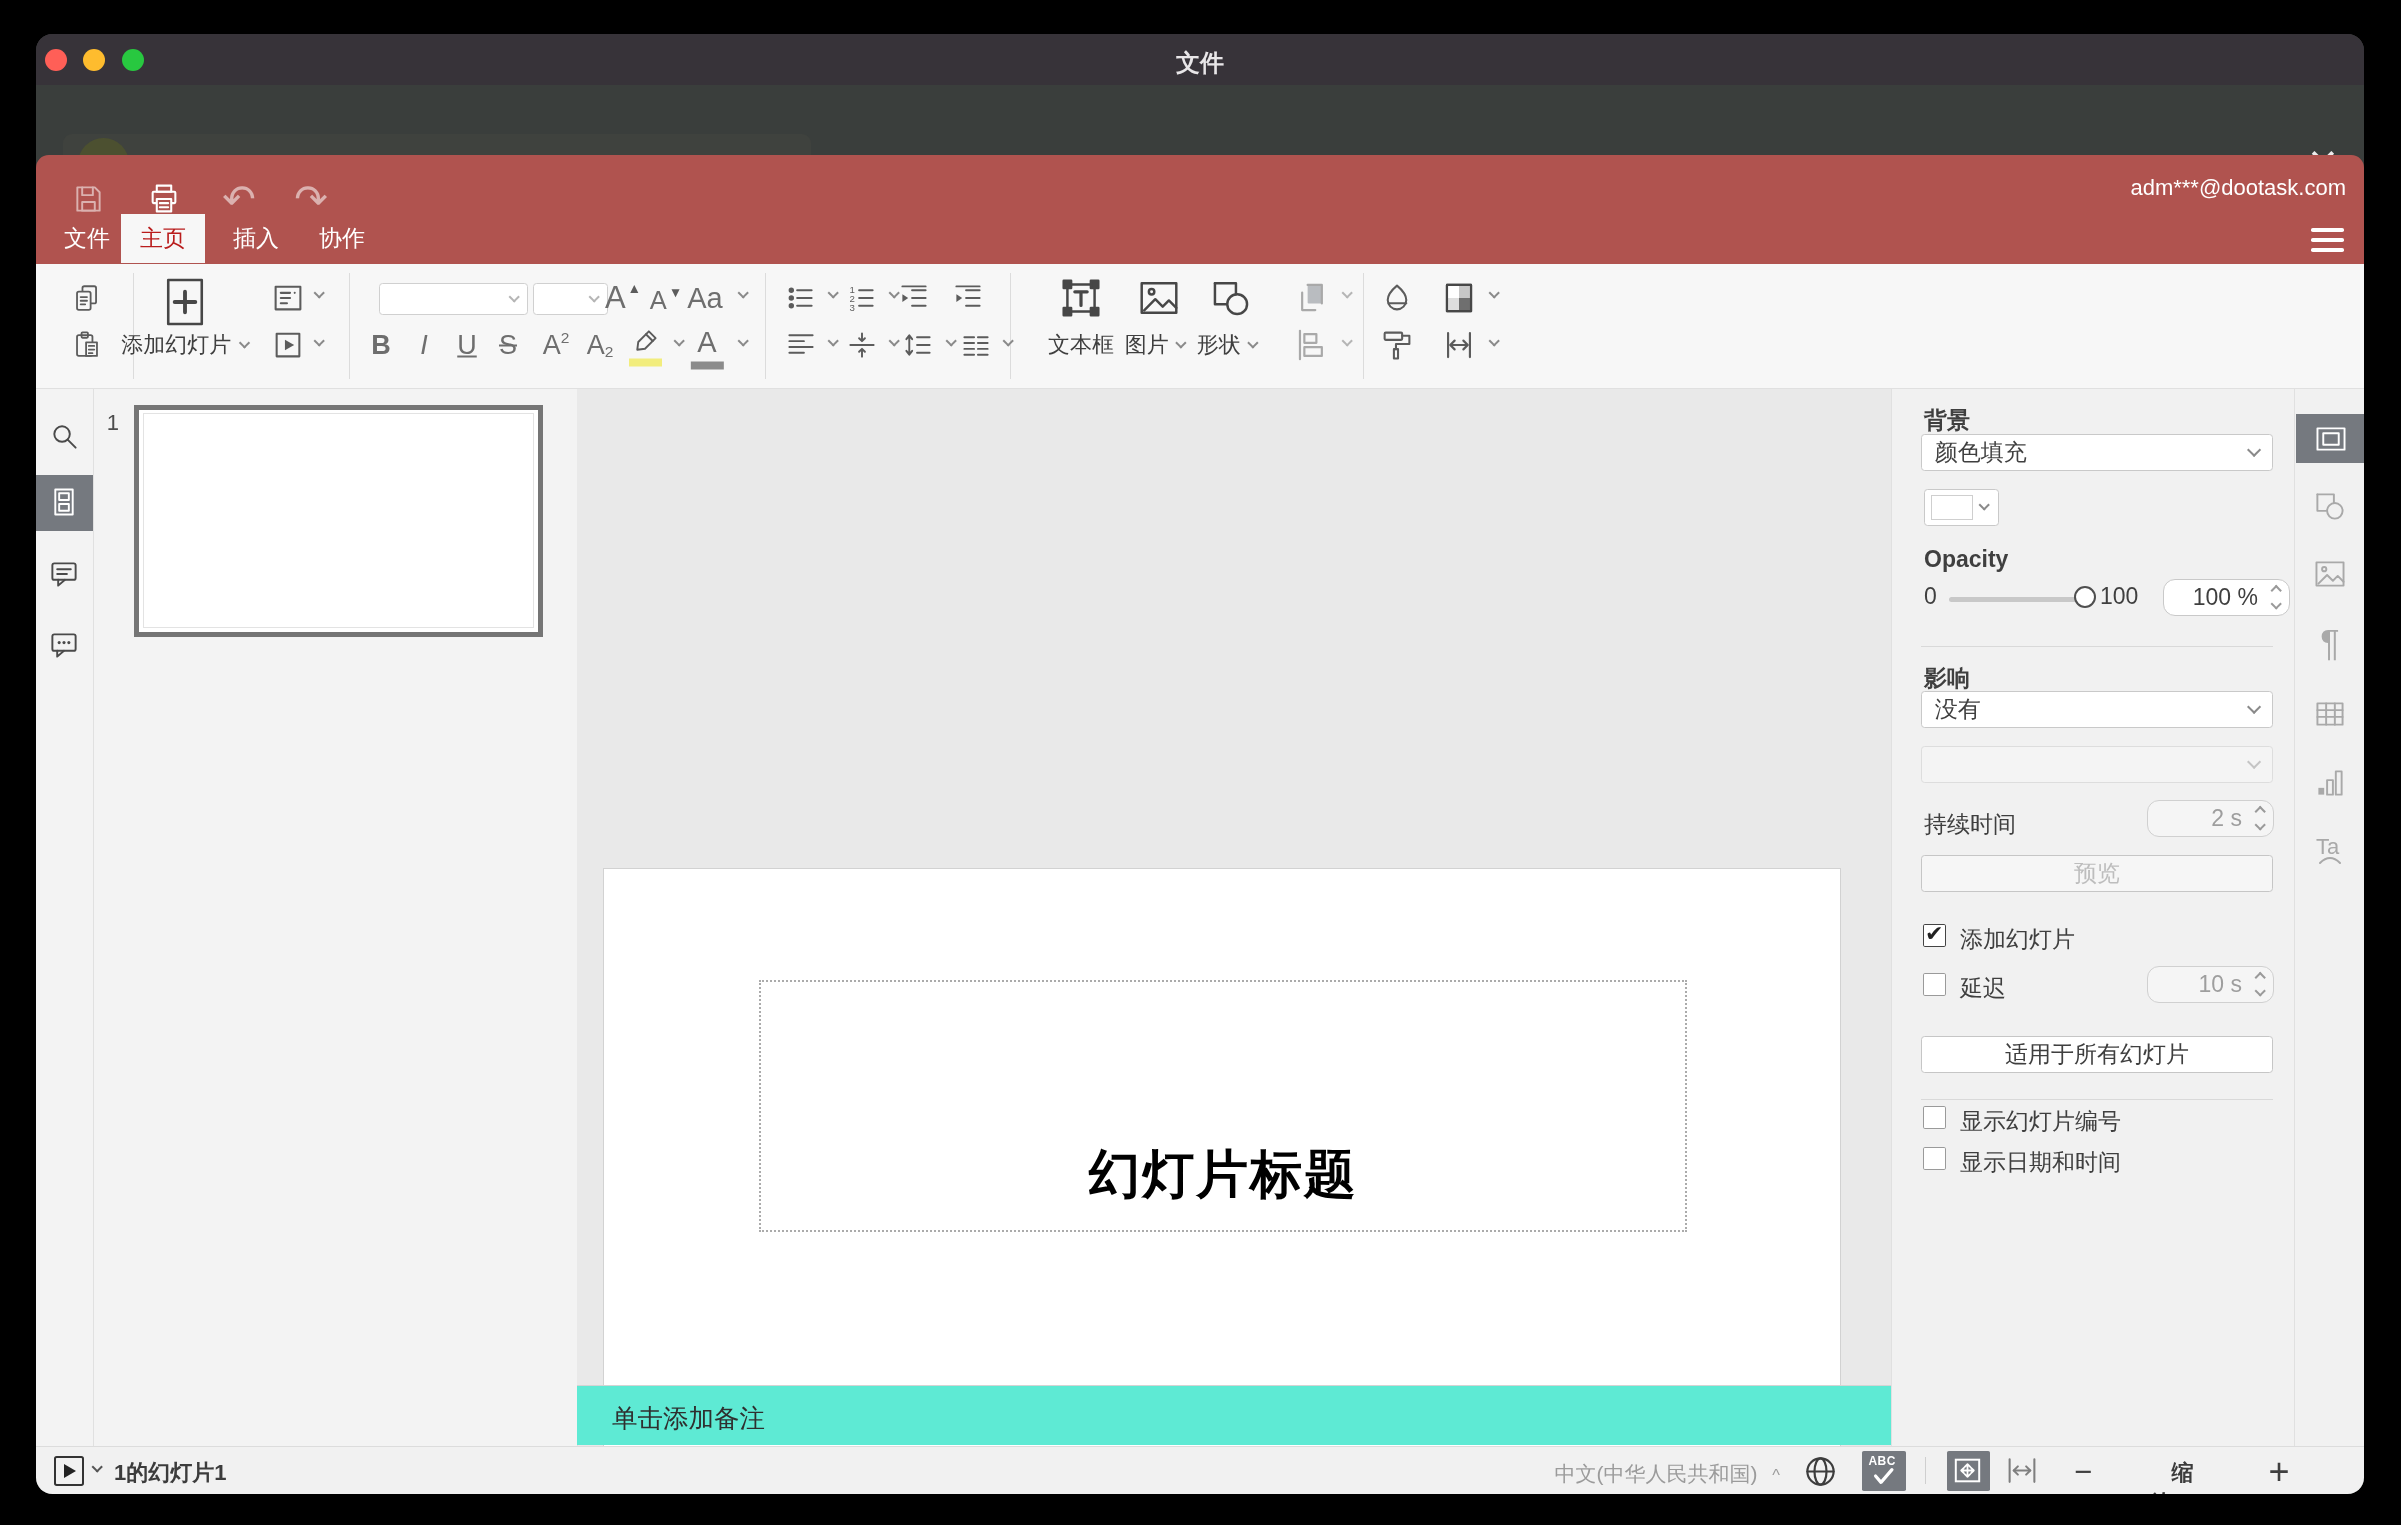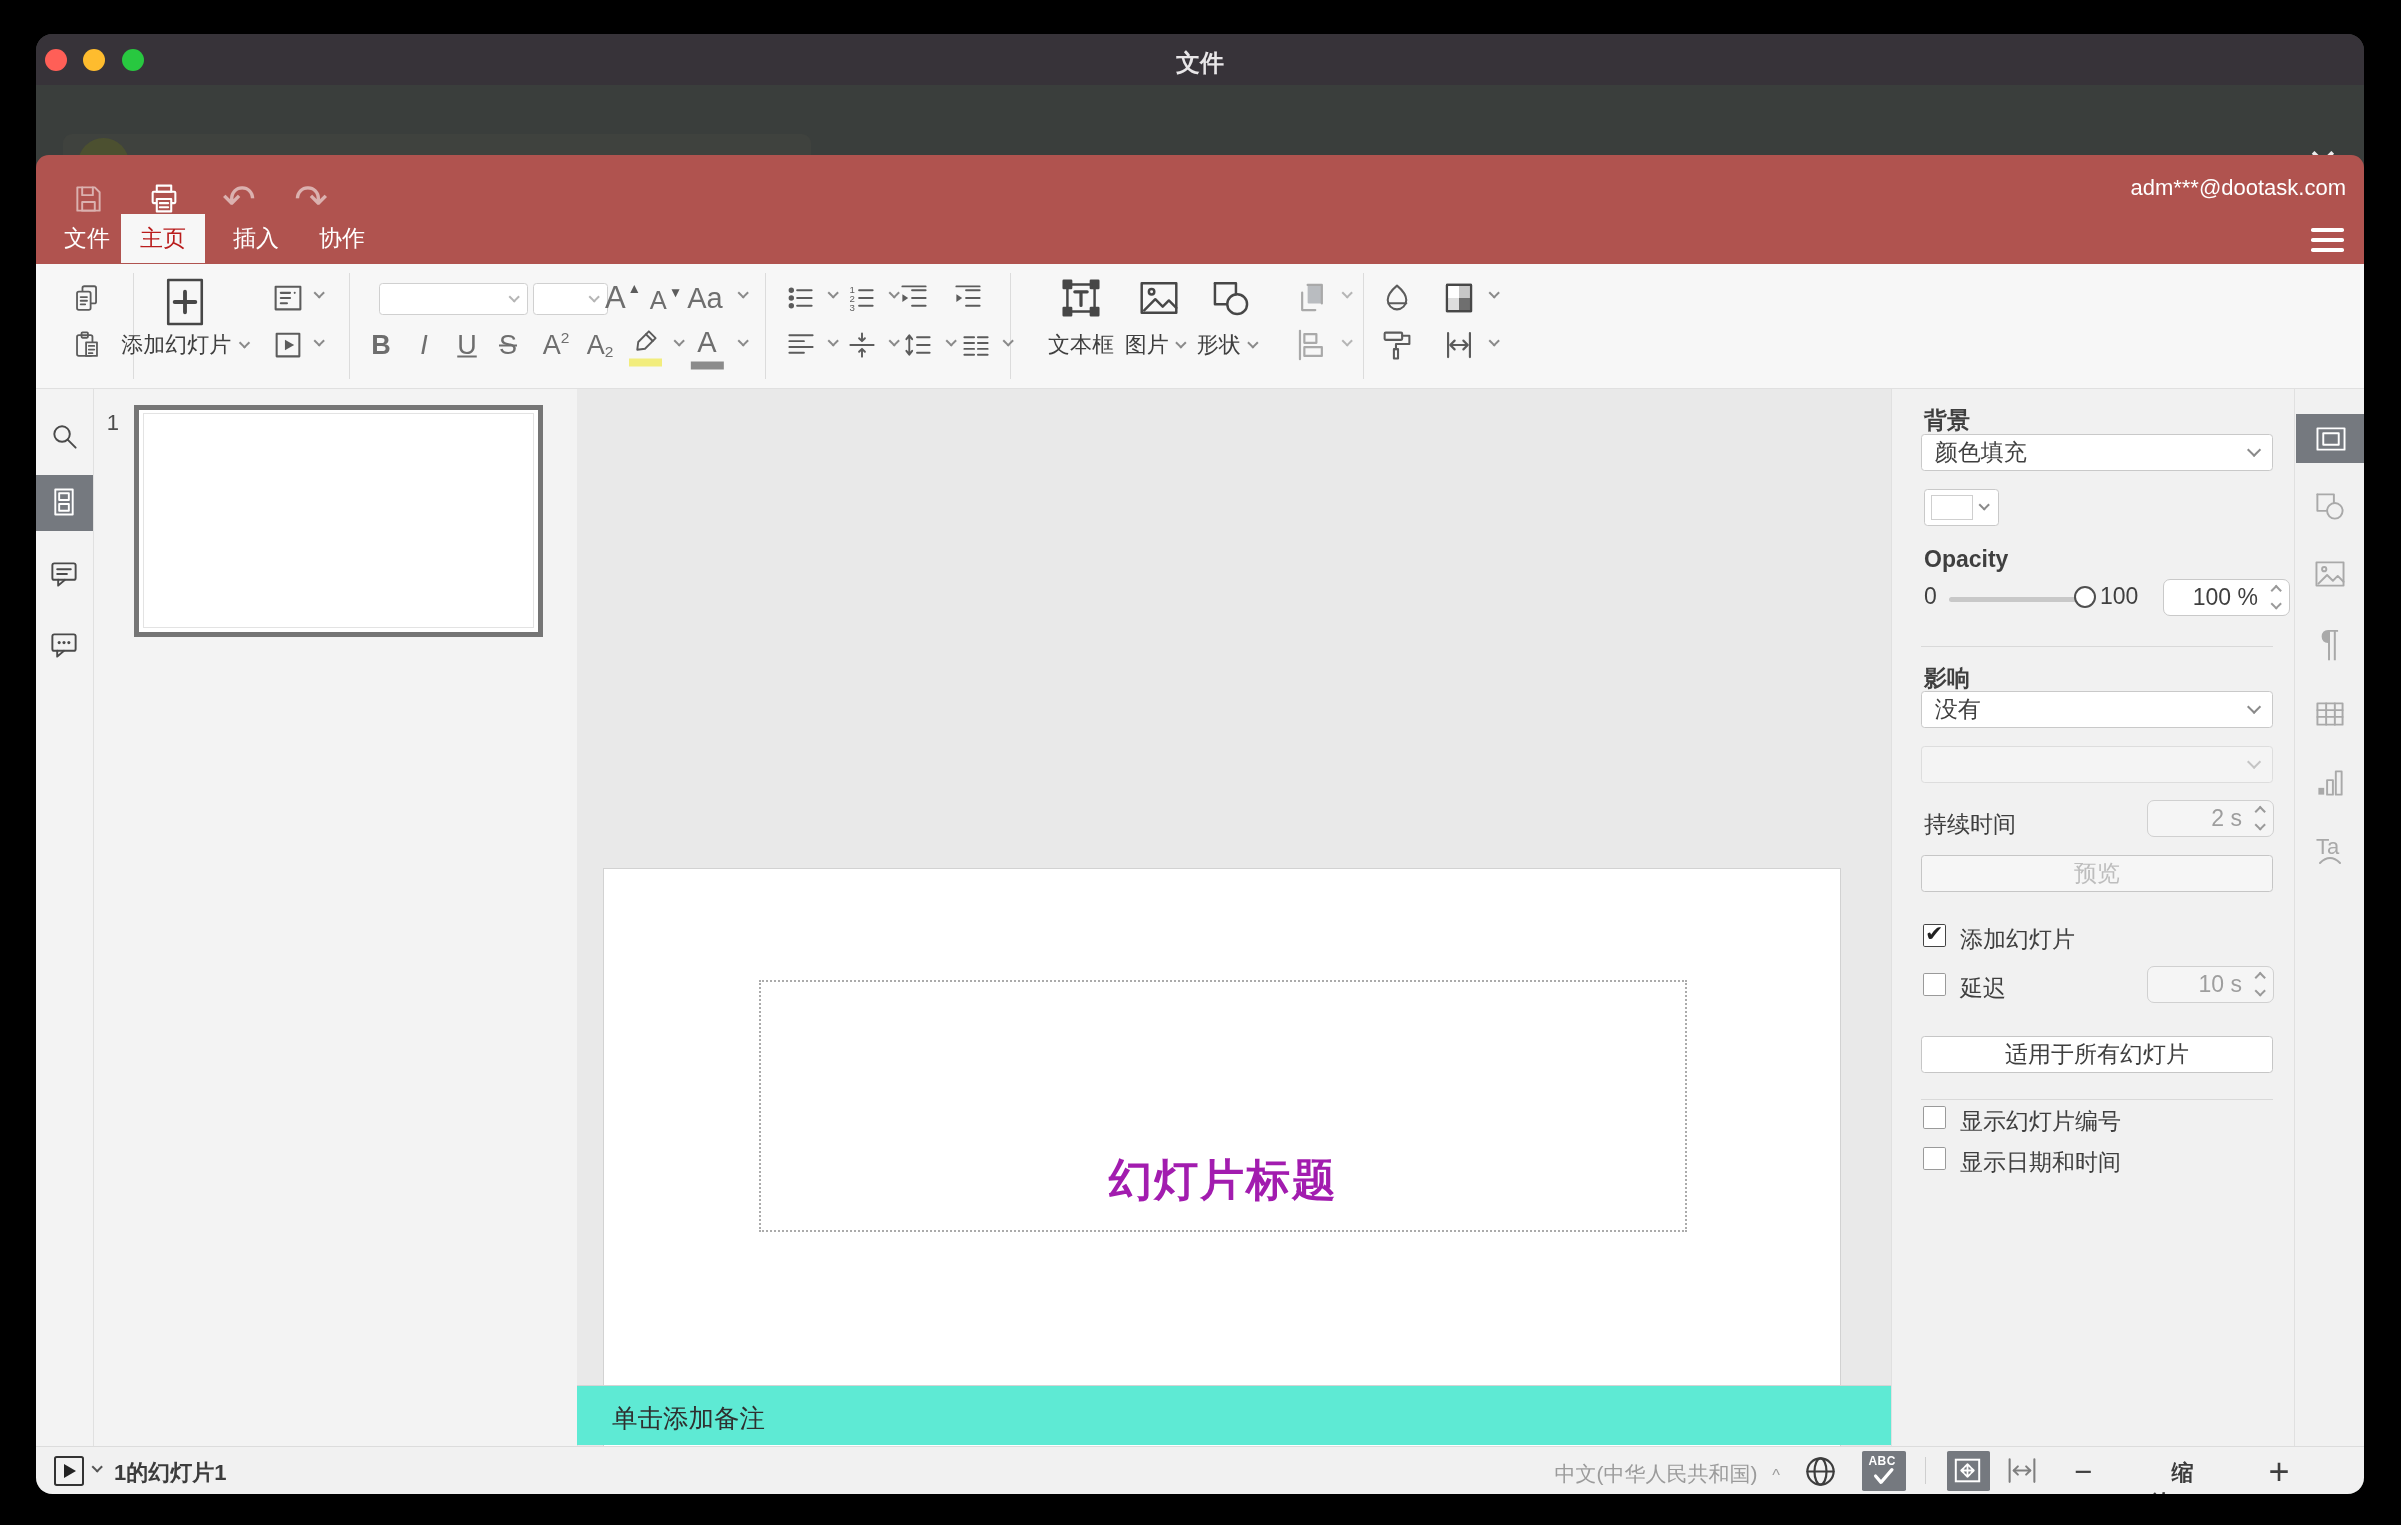--- a/index.html
+++ b/index.html
@@ -56,34 +56,34 @@
   .sideic{left:28px;transform:translate(-50%,-50%);cursor:pointer;}
   .activeblock{background:#75797f;}
   #thumbs{left:58px;top:0;width:483px;height:100%;background:#f3f3f3;border-right:0.9px solid #e0e0e0;}
   #thumbnum{left:71px;top:376px;font-size:22px;color:#4d4d4d;}
   #thumb1{left:99px;top:370px;width:409px;height:232px;border:5.5px solid #757575;background:#fff;box-sizing:border-box;padding:3.6px;cursor:pointer;}
   #thumb1 .inner{width:100%;height:100%;border:0.9px solid #e3e3e3;box-sizing:border-box;background:#fff;}
   #canvas{left:541px;top:0;width:1317px;height:996px;background:#e9e9e9;}
   #slide{left:567px;top:479px;width:1238px;height:695px;background:#fff;border:0.9px solid #d2d2d2;box-sizing:border-box;}
   .ph{position:absolute;border:2.7px dotted #ababab;box-sizing:border-box;display:flex;justify-content:center;}
   #ph-title{left:155px;top:111px;width:928px;height:252px;align-items:flex-end;padding-bottom:20px;}
-  #ph-title .t{font-size:44px;font-weight:600;color:#a21caf;letter-spacing:1.8px;}
+  #ph-title .t{font-size:52px;font-weight:600;color:#000000;letter-spacing:1.8px;}
   #ph-sub{left:155px;top:365px;width:928px;height:168px;align-items:flex-start;padding-top:9px;}
   #ph-sub .t{font-size:30px;font-weight:500;color:#111;}
   #notes{left:541px;top:996px;width:1317px;height:60px;background:#5eead4;border-top:0.9px solid #d4d4d4;box-sizing:border-box;}
   #notes .t{position:absolute;left:35px;top:14.6px;font-size:25.5px;color:#2f2f2f;}
   
   #rpanel{right:70px;top:0;width:403px;height:100%;background:#f1f1f1;border-left:0.9px solid #e0e0e0;box-sizing:border-box;}
   .rp-label{position:absolute;font-size:23px;color:#3f3f3f;}
   .rp-bold{font-weight:700;}
   .dd{position:absolute;left:29px;width:352px;height:37px;background:#fff;border:0.9px solid #c9c9c9;border-radius:3.6px;box-sizing:border-box;display:flex;align-items:center;padding:0 12.8px;font-size:23px;color:#3f3f3f;cursor:pointer;}
   .dd .chv{margin-left:auto;}
   .dd.disabled{background:#f4f4f4;border-color:#ddd;cursor:default;}
   .dd.disabled .chv{border-color:#c4c4c4;}
-  .spin{position:absolute;width:127px;height:37px;border:0.9px solid #d0d0d0;border-radius:7px;background:#f5f5f5;box-sizing:border-box;display:flex;align-items:center;justify-content:flex-end;padding-right:31px;font-size:23px;color:#9e9e9e;}
+  .spin{position:absolute;width:127px;height:37px;border:0.9px solid #d0d0d0;border-radius:12px;background:#f5f5f5;box-sizing:border-box;display:flex;align-items:center;justify-content:flex-end;padding-right:31px;font-size:23px;color:#9e9e9e;}
   .spin.en{background:#fff;color:#3f3f3f;border-color:#c9c9c9;}
   .spin .arr{position:absolute;right:8.2px;top:5.5px;display:flex;flex-direction:column;gap:6.4px;}
   .spin .arr i{width:6.4px;height:6.4px;border-right:2.3px solid #9a9a9a;border-bottom:2.3px solid #9a9a9a;display:block;}
   .spin .arr i.up{transform:rotate(-135deg);}
   .spin .arr i.dn{transform:rotate(45deg);}
   .btn{position:absolute;left:29px;width:352px;height:37px;border:0.9px solid #c6c6c6;border-radius:3.6px;background:#fff;box-sizing:border-box;display:flex;align-items:center;justify-content:center;font-size:23px;cursor:pointer;}
   .btn.disabled{color:#bdbdbd;background:#f6f6f6;cursor:default;}
   .btn.en{color:#3f3f3f;}
   .cb{position:absolute;width:23px;height:23px;background:#fff;border:1.8px solid #9a9a9a;border-radius:1.8px;box-sizing:border-box;cursor:pointer;}
   .cb.checked{border-color:#444;}

